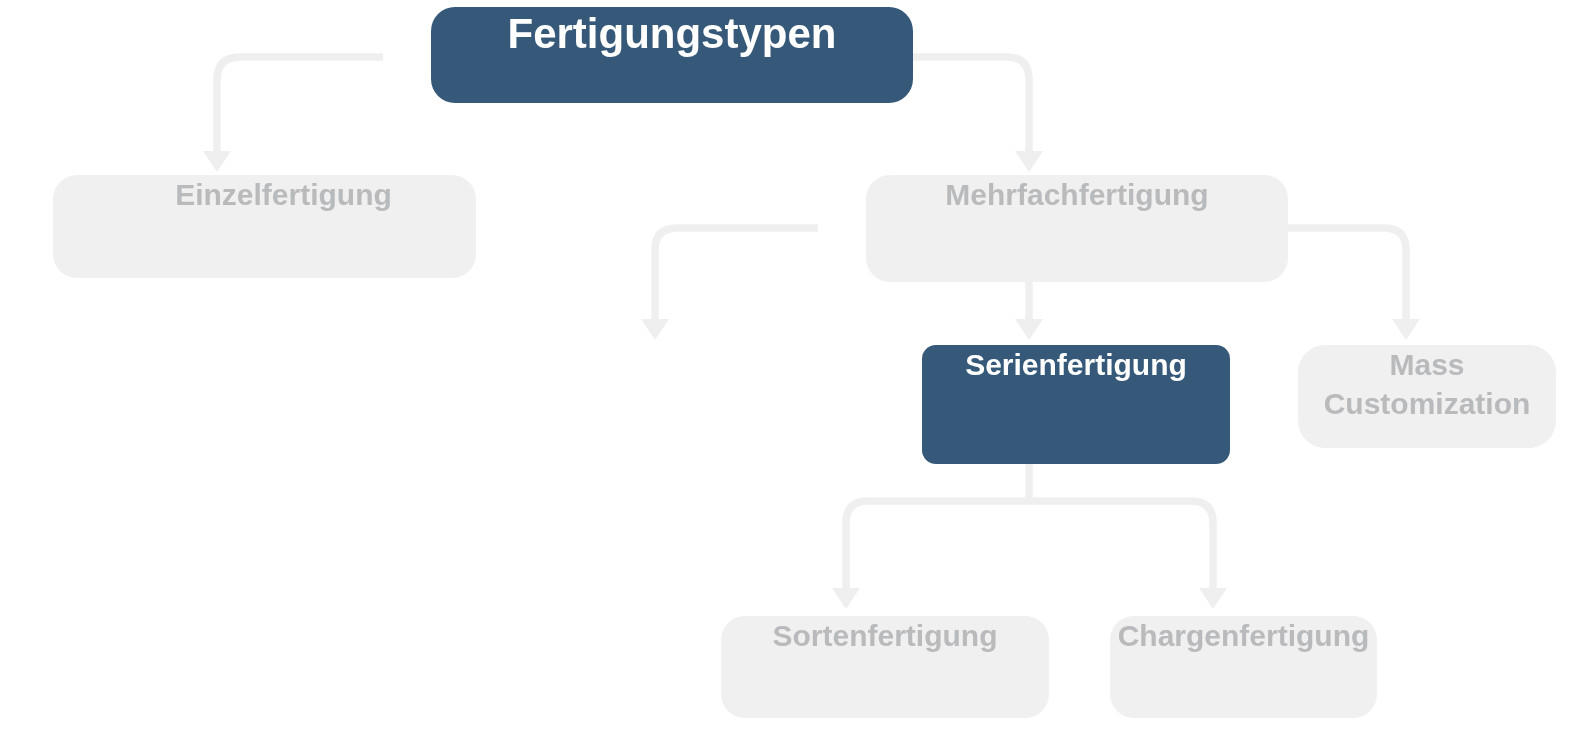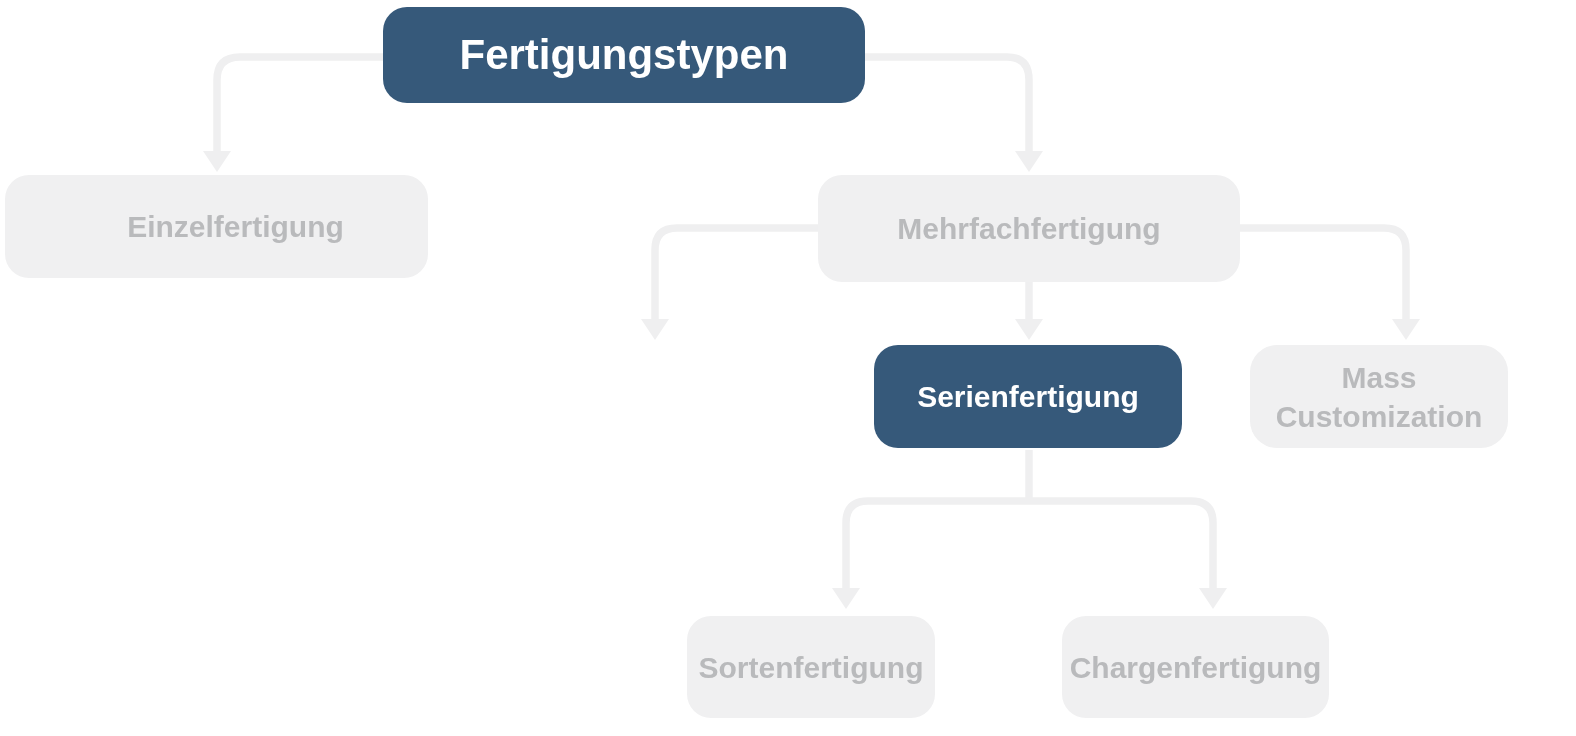--- a/index.html
+++ b/index.html
@@ -32,47 +32,48 @@
     stroke:var(--connector);
     stroke-width:7.5;
   }
   .arrowhead{
     fill:var(--connector);
     stroke:none;
   }
   .node{
     position:absolute;
     display:flex;
-    align-items:center;
+    align-items:flex-start;
     justify-content:center;
     text-align:center;
     border-radius:24px;
     font-weight:bold;
     box-sizing:border-box;
     line-height:1.3;
+    margin-left:48px;
   }
   .node--highlight{
     background:var(--highlight-bg);
     color:var(--highlight-text);
   }
   .node--muted{
     background:var(--muted-bg);
     color:var(--muted-text);
   }
   .node--root{
     left:383px;top:7px;width:482px;height:96px;
     font-size:42px;
   }
   .node--child{font-size:30px;}
   .node--einzelfertigung{left:5px;top:175px;width:423px;height:103px;padding-left:38px;}
   .node--mehrfachfertigung{left:818px;top:175px;width:422px;height:107px;}
   .node--massenfertigung{left:497px;top:346px;width:306px;height:101px;}
-  .node--serienfertigung{left:874px;top:345px;width:308px;height:103px;}
+  .node--serienfertigung{left:874px;top:345px;width:308px;height:119px;border-radius:14px;}
   .node--mass-customization{left:1250px;top:345px;width:258px;height:103px;padding:0 28px;border-radius:27px;}
-  .node--sortenfertigung{left:687px;top:616px;width:248px;height:102px;}
+  .node--sortenfertigung{left:673px;top:616px;width:328px;height:102px;}
   .node--chargenfertigung{left:1062px;top:616px;width:267px;height:102px;}
 </style>
 </head>
 <body>
 
 <div class="canvas">
 
   <svg class="connector-layer" viewBox="0 0 1576 736" xmlns="http://www.w3.org/2000/svg" aria-hidden="true">
 
     <g>

